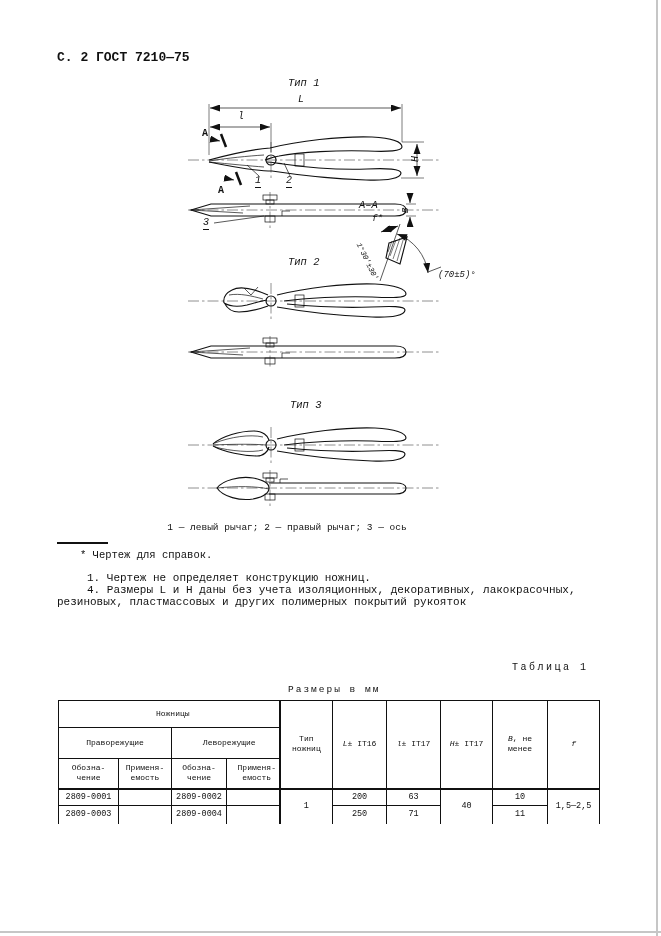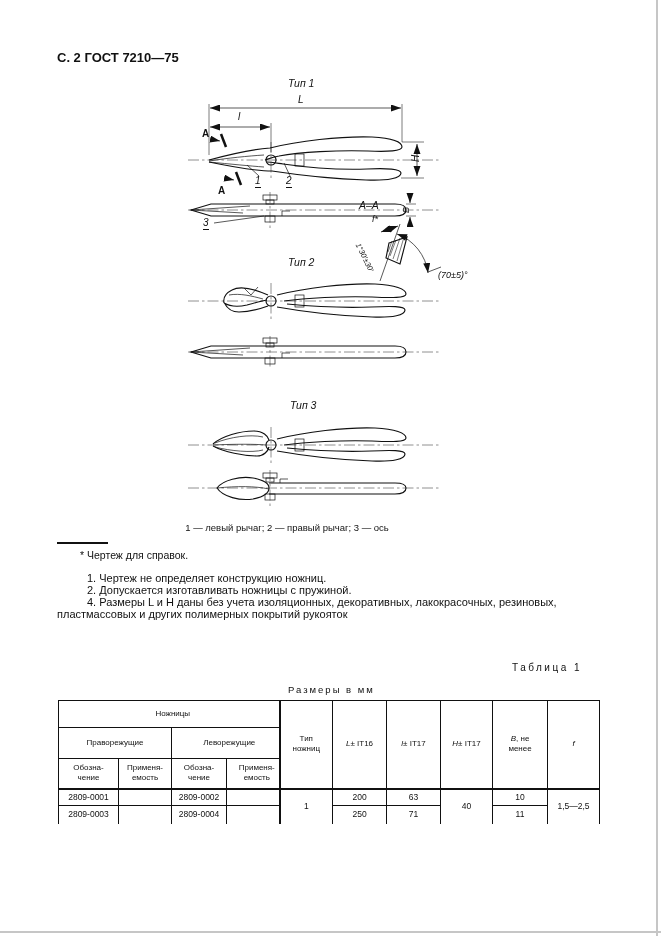--- a/index.html
+++ b/index.html
@@ -1,17 +1,17 @@
 <!DOCTYPE html>
 <html><head>
 <meta charset="utf-8">
 <style>
   html,body{margin:0;padding:0;background:#e9e9e9;}
   .page{position:relative;width:661px;height:936px;background:#ffffff;
-        font-family:Liberation Sans, sans-serif;color:#111;overflow:hidden;}
+        font-family:Liberation Mono, monospace;color:#111;overflow:hidden;}
   .edge-r{position:absolute;left:656px;top:0;width:2px;height:936px;background:#c6c6c6;}
   .edge-b{position:absolute;left:0;top:931px;width:661px;height:2px;background:#c6c6c6;}
 
   .hdr{position:absolute;left:57px;top:50px;font-size:13px;font-weight:bold;white-space:nowrap;}
 
   svg.draw{position:absolute;left:0;top:0;width:661px;height:936px;}
   .o{stroke-width:1.15;}
   .t{stroke-width:.7;}
   .ext{stroke-width:.55;}
   .dim{stroke-width:.7;}
@@ -179,21 +179,20 @@
   <span class="lbl sz10" style="left:288px;top:257px;">Тип 2</span>
   <span class="lbl sz10" style="left:290px;top:400px;">Тип 3</span>
 
   <div class="caption">1 — левый рычаг; 2 — правый рычаг; 3 — ось</div>
 
   <div class="fnrule"></div>
   <div class="fn">* Чертеж для справок.</div>
 
   <div class="notes">
     <p>1. Чертеж не определяет конструкцию ножниц.</p>
-    <p>2. Допускается изготавливать ножницы с пружиной.</p>
     <p>4. Размеры L и H даны без учета изоляционных, декоративных, лакокрасочных, резиновых, пластмассовых и других полимерных покрытий рукояток</p>
   </div>
 
   <div class="tcap">Таблица 1</div>
   <div class="units">Размеры в мм</div>
 
   <div class="tblwrap">
     <table>
       <colgroup>
         <col style="width:60px">

